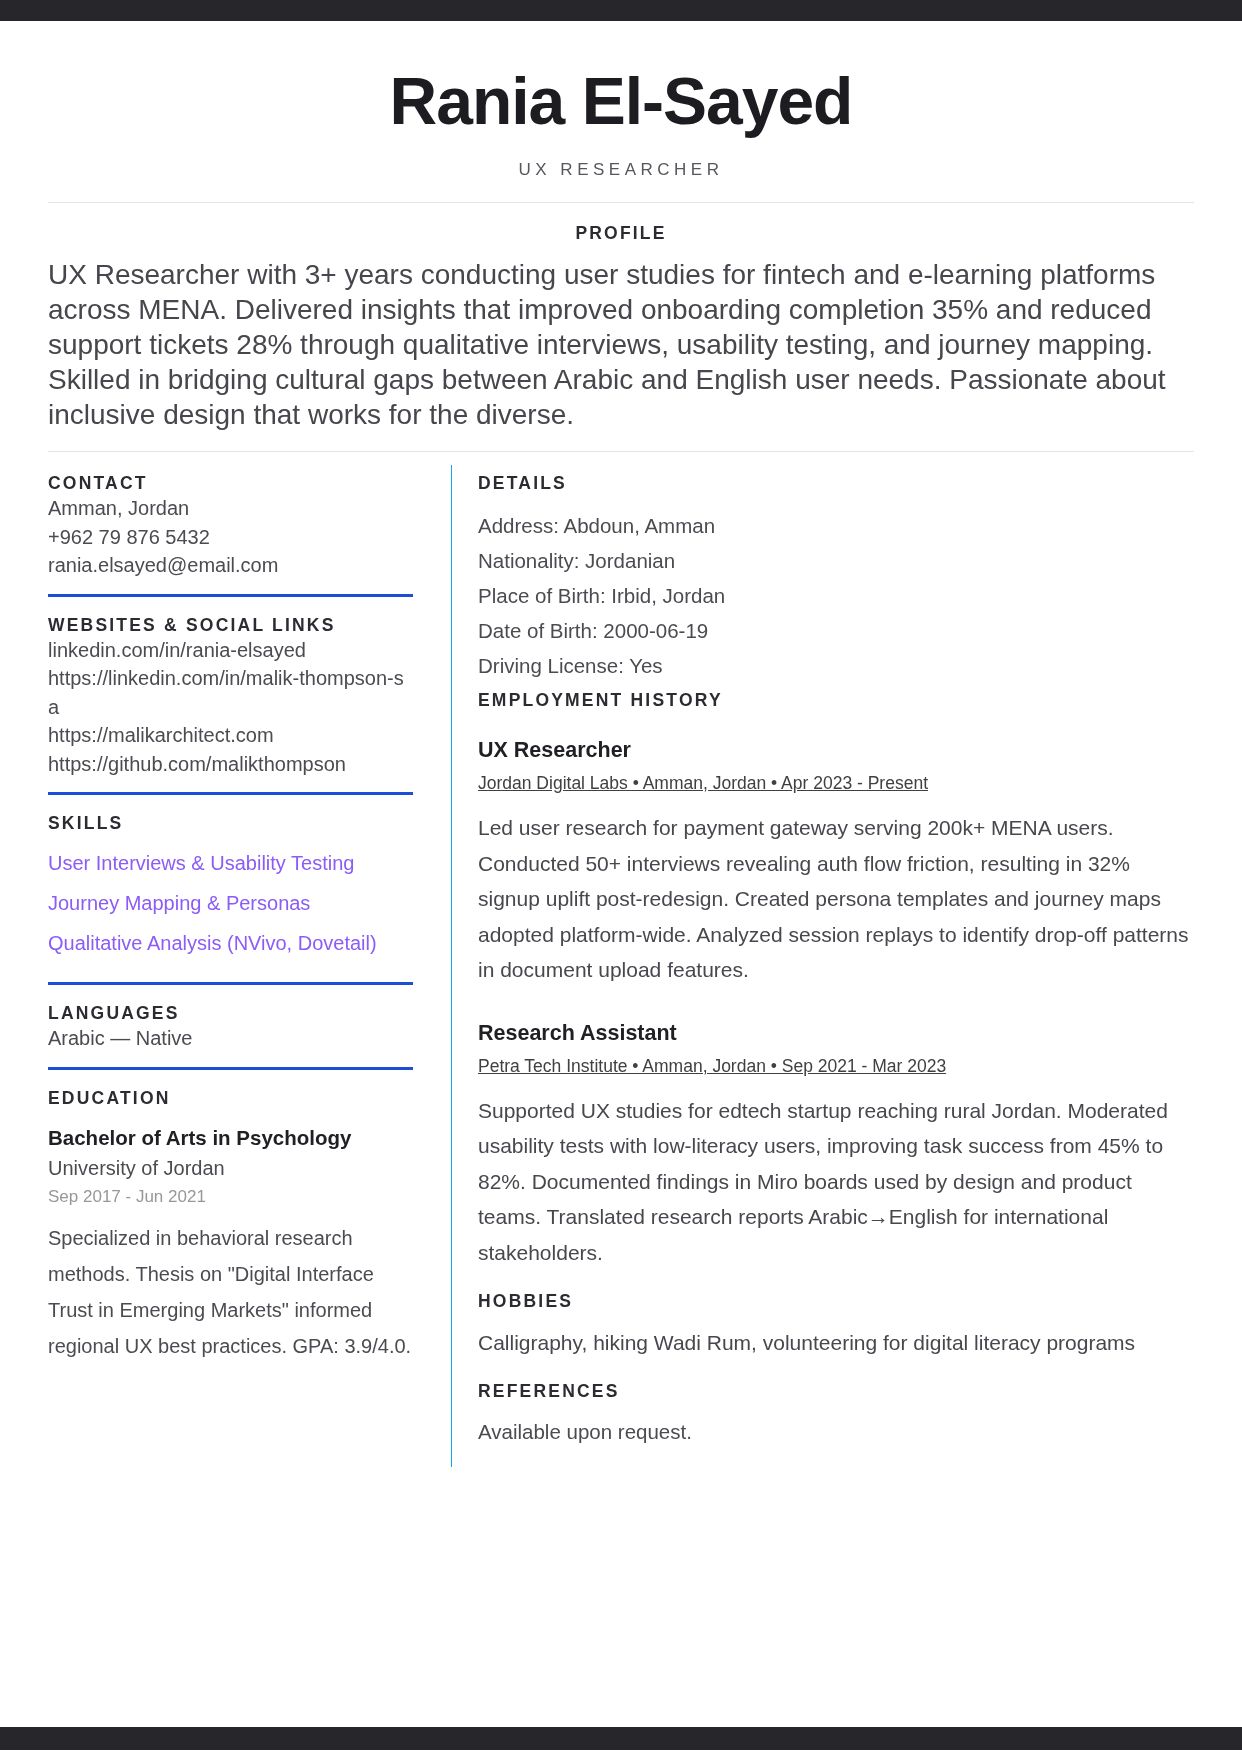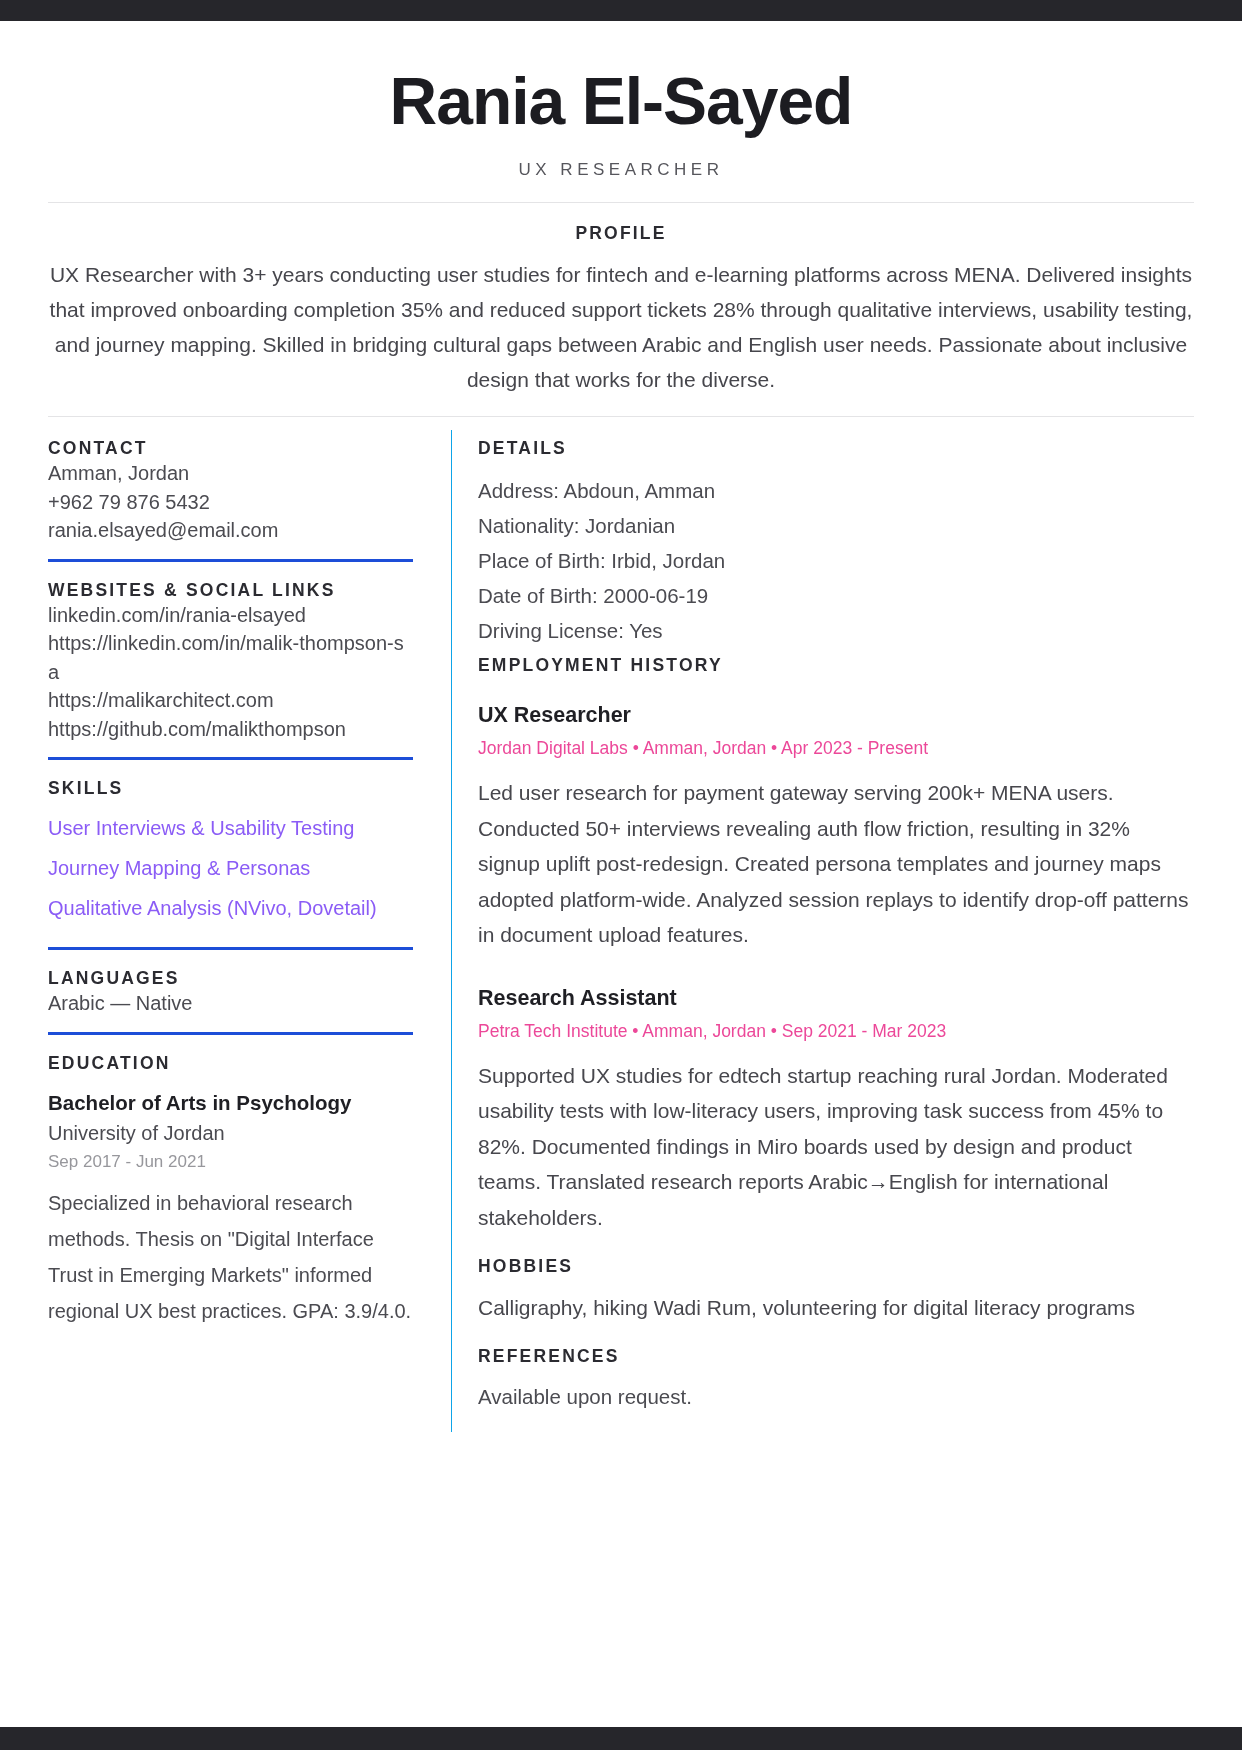--- a/index.html
+++ b/index.html
@@ -44,24 +44,24 @@
     letter-spacing: 2.2px;
     color: #2b2b31;
     line-height: 1.2;
     margin: 0;
   }
   .heading.center { text-align: center; }
 
   .profile-block { margin-top: 20px; }
   .profile-text {
     margin: 13px auto 0;
-    font-size: 21px;
+    font-size: 28px;
     line-height: 35px;
     color: #46464c;
-    text-align: center;
+    text-align: left;
     max-width: 1146px;
   }
   hr.rule.below-profile { margin-top: 19px; }
 
   .columns { display: flex; margin-top: 13px; align-items: stretch; }
   .sidebar { width: 365px; flex: 0 0 365px; }
   .maincol {
     flex: 1;
     margin-left: 38px;
     border-left: 1px solid #0ea5e9;
@@ -81,21 +81,21 @@
   .edu-dates { font-size: 17px; color: #97979c; line-height: 27px; }
   .edu-desc { margin-top: 10px; font-size: 20px; line-height: 36px; color: #4b4b51; }
 
   .main-section.details { margin-top: 8px; }
   .detail-lines { margin-top: 14px; }
   .detail-line { font-size: 20.5px; line-height: 35px; color: #4b4b51; }
   .main-heading-tight { margin-top: 7px; }
   .job { }
   .job-title { margin: 26px 0 0; font-size: 21.5px; font-weight: 700; color: #1f1f24; line-height: 26px; }
   .job + .job .job-title { margin-top: 32px; }
-  .job-meta { margin-top: 9px; font-size: 17.5px; color: #ec4899; line-height: 22px; }
+  .job-meta { margin-top: 9px; font-size: 17.5px; color: #404040; line-height: 22px; text-decoration: underline; }
   .job-desc { margin-top: 16px; font-size: 21px; line-height: 35.5px; color: #47474d; }
   .hobbies-text { margin-top: 14px; font-size: 21px; line-height: 34px; color: #47474d; }
   .references-text { margin-top: 16px; font-size: 20.5px; line-height: 28px; color: #4b4b51; }
 </style>
 </head>
 <body>
 
 <div class="page">
   <div class="accent-bar top"></div>
 

